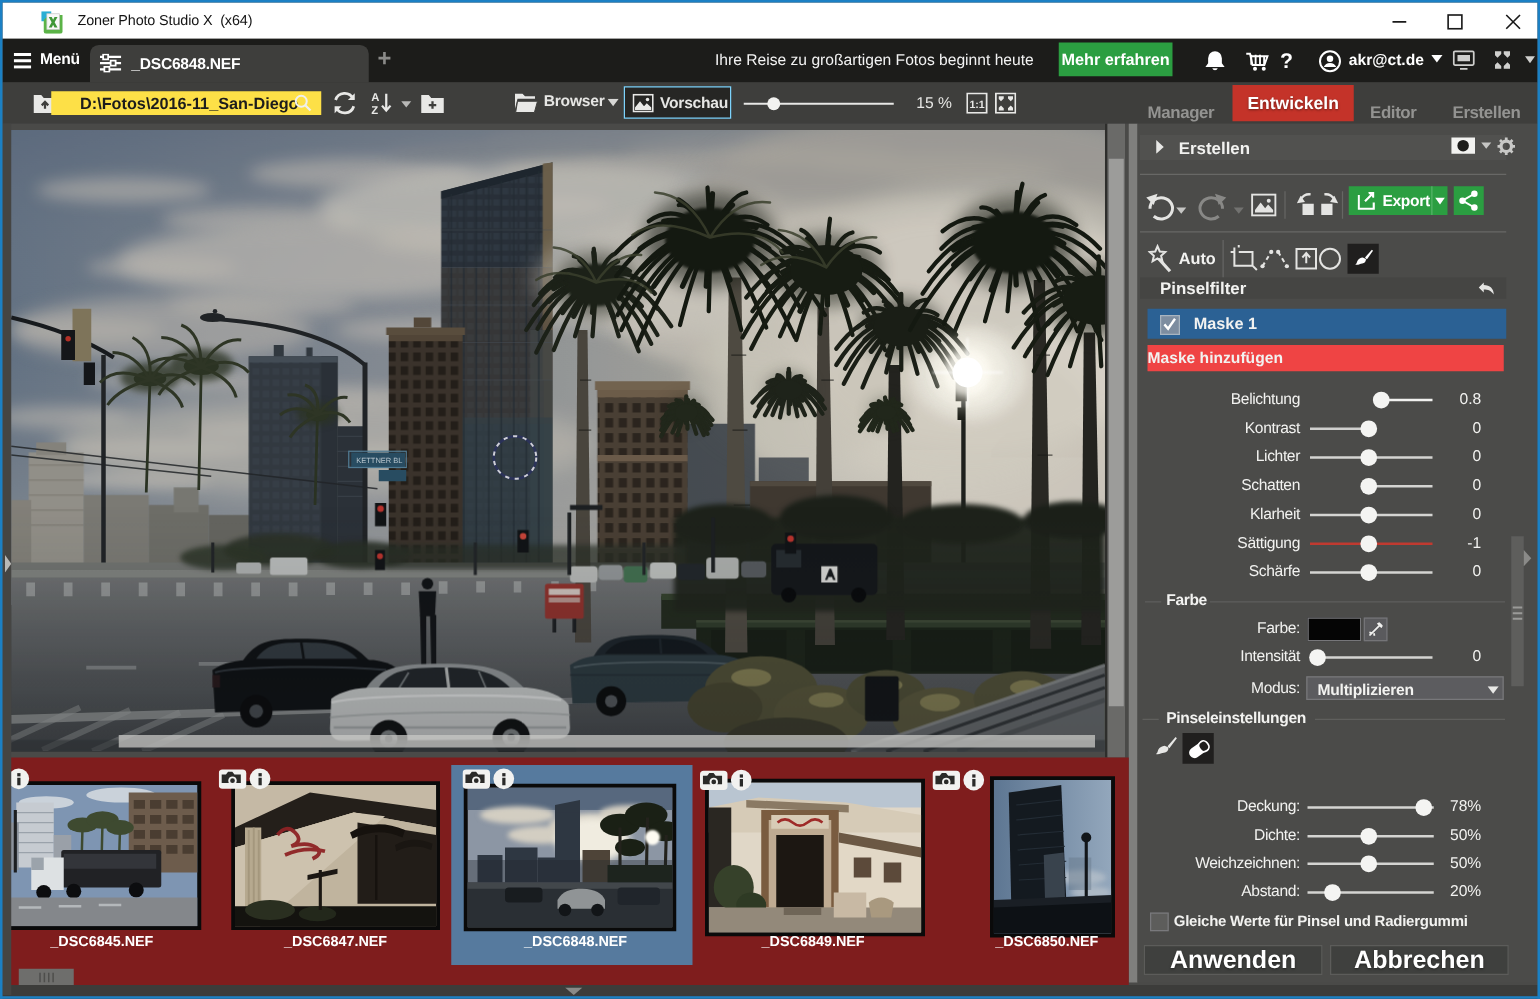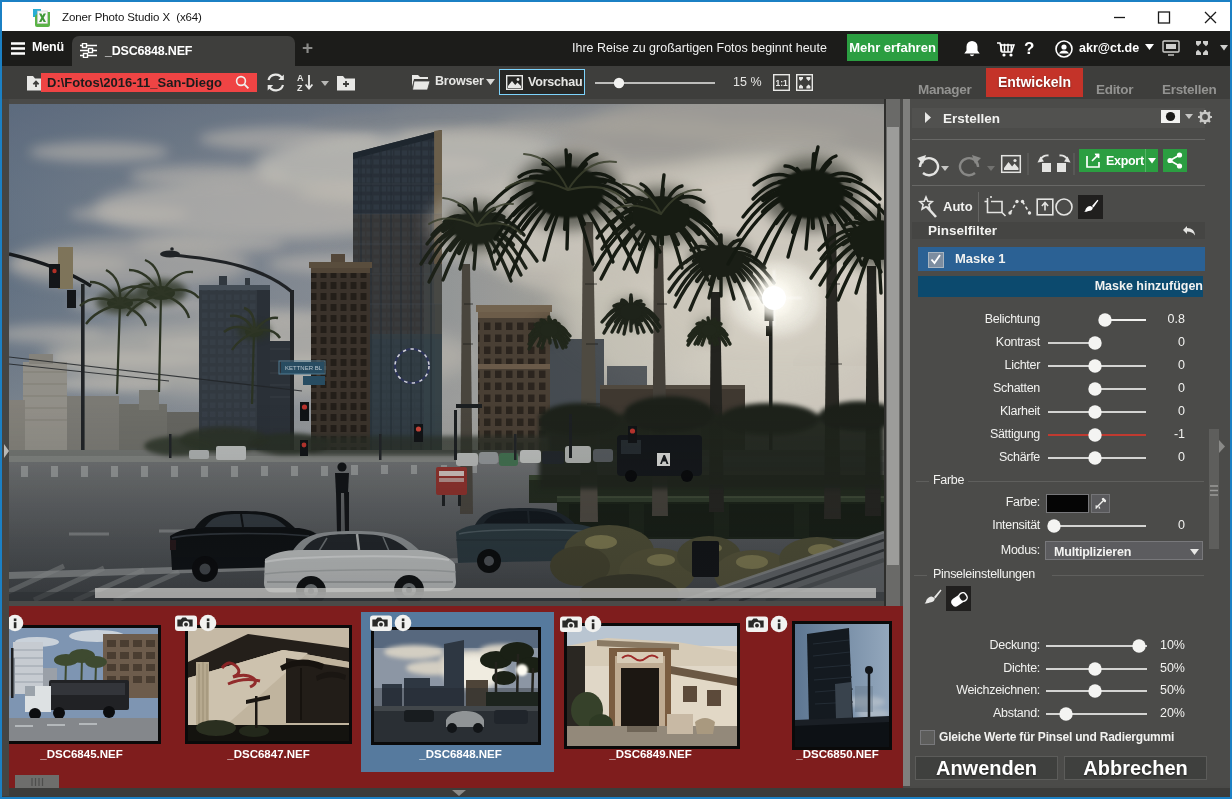--- a/index.html
+++ b/index.html
@@ -13,21 +13,21 @@
 #tabrow{position:absolute;left:2px;top:31px;width:1228px;height:35px;background:#1c1c1a;color:#fff}
 #menubtn{position:absolute;left:12px;top:9px;color:#fff;font-size:12.5px;font-weight:bold;letter-spacing:-0.2px}
 .tab{position:absolute;left:70px;top:5px;width:223px;height:30px;background:#3e3e3c;border-radius:7px 7px 0 0}
 .tab .lbl{position:absolute;left:33px;top:8px;font-size:12.5px;font-weight:bold;color:#fff;letter-spacing:-0.2px}
 #plus{position:absolute;left:300px;top:6px;font-size:19px;color:#8a8a88;font-weight:bold}
 #promo{position:absolute;right:403px;top:10px;font-size:12.5px;color:#f2f2f2;white-space:nowrap}
 #mehr{position:absolute;left:845px;top:3px;width:91px;height:27px;background:#2b9e41;color:#fff;font-size:13px;font-weight:bold;text-align:center;line-height:27px}
 #acct{position:absolute;left:1077px;top:10px;font-size:12.5px;font-weight:bold;color:#fff}
 
 #toolbar{position:absolute;left:2px;top:66px;width:1228px;height:33px;background:#3e3e3c}
-#addr{position:absolute;left:39px;top:7px;width:216px;height:19px;background:#ef4444;color:#1c1c1c;font-size:13px;font-weight:bold;line-height:19px;padding-left:6px;box-sizing:border-box}
+#addr{position:absolute;left:39px;top:7px;width:216px;height:19px;background:#fde047;color:#1c1c1c;font-size:13px;font-weight:bold;line-height:19px;padding-left:23px;box-sizing:border-box}
 .tbtxt{color:#e6e6e4;font-size:12.5px;font-weight:bold;letter-spacing:-0.2px}
 #vorschau{position:absolute;left:497px;top:3px;width:86px;height:26px;background:#262624;border:1px solid #7dd3fc;box-sizing:border-box}
 #pct{position:absolute;left:731px;top:9px;color:#e6e6e4;font-size:12.5px}
 .modtab{position:absolute;top:16px;font-size:13.5px;font-weight:bold;color:#939391;letter-spacing:-0.3px}
 #entwickeln{position:absolute;left:984px;top:2px;width:97px;height:29px;background:#c43329;color:#fff;font-size:14px;font-weight:bold;text-align:center;line-height:29px;text-shadow:0 1px 2px rgba(0,0,0,.45)}
 
 #viewer{position:absolute;left:2px;top:99px;width:908px;height:507px;background:#4a4a48}
 #leftstrip{position:absolute;left:2px;top:99px;width:7px;height:697px;background:#454543;z-index:3}
 
 #panel{position:absolute;left:910px;top:99px;width:320px;height:687px;background:#4b4b49}
@@ -36,21 +36,21 @@
 .sep{position:absolute;left:2px;width:293px;height:1px;background:#686866}
 .lbl-b{font-weight:bold;color:#f2f2f0;font-size:13px}
 .srow{position:absolute;left:0;width:320px;height:23px}
 .slbl{position:absolute;right:190px;top:3.5px;font-weight:normal;color:#f2f2f0;font-size:12.5px;letter-spacing:-0.3px;white-space:nowrap}
 .sval{position:absolute;right:45px;top:3.5px;color:#f2f2f0;font-size:12.5px}
 .stk{position:absolute;left:136px;top:3.5px;width:104px;height:16px}
 .stk line{stroke-width:2}
 .stk2{position:absolute;left:134px;top:3.5px;width:107px;height:16px}
 .stk2 line{stroke-width:2}
 .ghead{position:absolute;left:0;width:320px;height:16px}
-.gtxt{position:absolute;left:23px;top:0;font-weight:normal;color:#f2f2f0;font-size:12.5px;letter-spacing:-0.3px}
+.gtxt{position:absolute;left:23px;top:0;font-weight:bold;color:#f2f2f0;font-size:12.5px;letter-spacing:-0.3px}
 .gline{position:absolute;top:8px;height:1px;background:#5f5f5d}
 .pbtn{position:absolute;top:657px;width:143px;height:24px;background:#3f403e;border:1px solid #5c5c5a;box-sizing:border-box;color:#fff;font-weight:bold;font-size:20px;text-align:center;line-height:22px;text-shadow:0 1px 2px rgba(0,0,0,.5)}
 
 #filmstrip{position:absolute;left:2px;top:606px;width:901px;height:182px;background:#7f1d1d}
 #bottombar{position:absolute;left:2px;top:788px;width:1228px;height:9px;background:#3c3c3a}
 .fname{position:absolute;top:141px;width:100%;text-align:center;font-size:11.5px;font-weight:bold;color:#fff}
 </style></head>
 <body>
 <div id="frame">
 
@@ -1119,21 +1119,21 @@
   </svg>
 
   <div class="abs" style="left:8px;top:148px;width:287px;height:24px;background:#2b6194">
     <div class="abs" style="left:10px;top:5px;width:14px;height:14px;background:#7d8da0;border:1px solid #a8b4c0">
       <svg class="abs" style="left:1px;top:1px" width="12" height="11" viewBox="0 0 12 11">
             <path d="M1.5 5.5 l3 3.5 5.5 -8" fill="none" stroke="#fff" stroke-width="1.9"></path>
           </svg>
     </div>
     <div class="lbl-b abs" style="left:37px;top:4px">Maske 1</div>
   </div>
-  <div class="abs" style="left:8px;top:177px;width:285px;height:21px;background:#0c4a6e;text-align:right">
+  <div class="abs" style="left:8px;top:177px;width:285px;height:21px;background:#ef4444;text-align:left">
     <div class="lbl-b" style="margin-top:3px;font-size:12.5px">Maske hinzufügen</div>
   </div>
 
   <div class="srow" style="top:209px">
         <div class="slbl">Belichtung</div>
     <svg class="stk">
           <line x1="2" y1="8" x2="59" y2="8" stroke="url(#gL)"></line>
           <line x1="59" y1="8" x2="100" y2="8" stroke="#f0f0ee"></line>
           <circle cx="59" cy="8" r="6.7" fill="#f4f4f2"></circle>
     <defs>
@@ -1265,21 +1265,21 @@
         <rect x="10.5" y="6" width="7.5" height="8.5" rx="3.5" fill="#201f1e" stroke="#fff" stroke-width="1.4"></rect>
       </g>
     </svg>
   </div>
   <div class="srow" style="top:535px">
         <div class="slbl">Deckung:</div>
     <svg class="stk2">
           <line x1="2" y1="8" x2="103" y2="8" stroke="#d4d4d2"></line>
           <circle cx="95" cy="8" r="6.7" fill="#f4f4f2"></circle>
         </svg>
-    <div class="sval">10%</div>
+    <div class="sval">78%</div>
       </div>
   <div class="srow" style="top:558px">
         <div class="slbl">Dichte:</div>
     <svg class="stk2">
           <line x1="2" y1="8" x2="103" y2="8" stroke="#d4d4d2"></line>
           <circle cx="51" cy="8" r="6.7" fill="#f4f4f2"></circle>
         </svg>
     <div class="sval">50%</div>
       </div>
   <div class="srow" style="top:580px">

